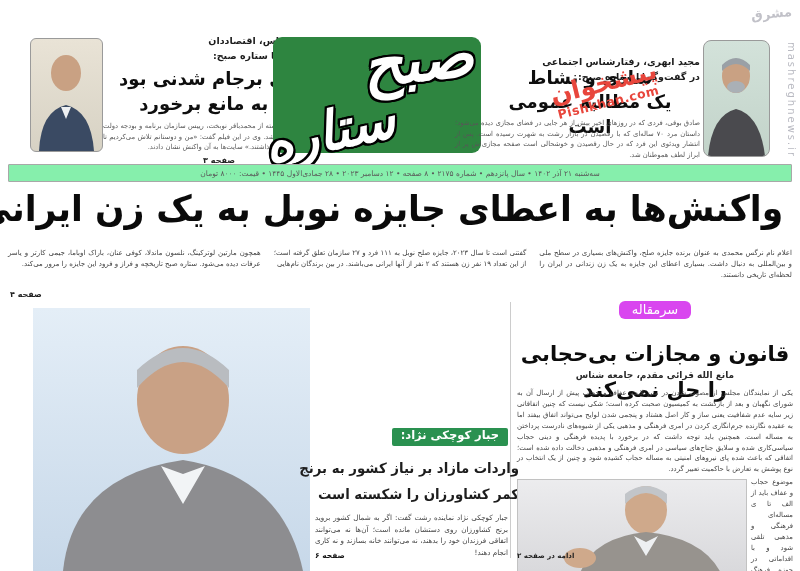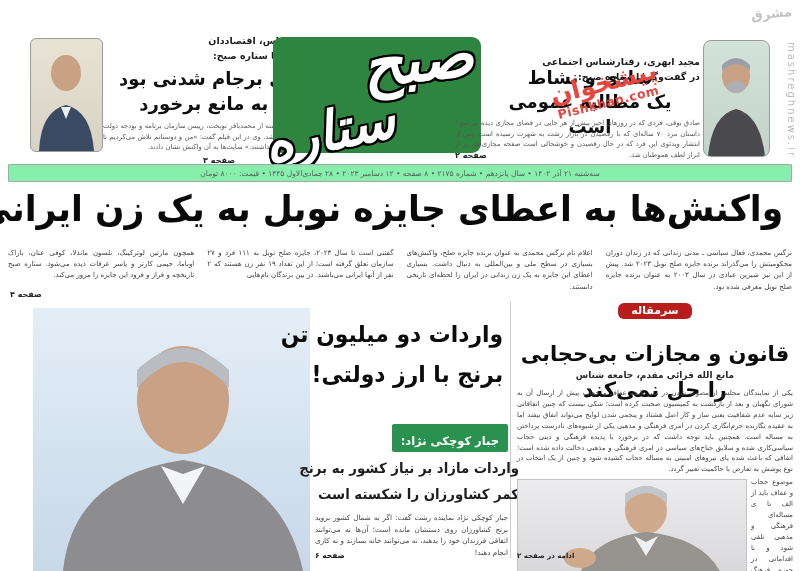--- a/index.html
+++ b/index.html
@@ -43,28 +43,28 @@
   .lead .col{flex:1;font-size:7px;line-height:1.6;text-align:justify;color:#3d3d3d;}
   .lead-pref{left:10px;top:290px;text-align:right;}
 
   
   .vdiv{left:510px;top:302px;width:1px;height:256px;background:#cccccc;}
 
   .rice-photo{left:33px;top:308px;width:277px;height:263px;background:linear-gradient(#e4eef7,#c7d8e9);}
   .rice-hl{left:312px;top:314px;width:196px;text-align:center;}
   .rice-hl span{display:block;font-size:23px;font-weight:800;line-height:40px;white-space:nowrap;transform:scaleX(.95);color:#0c0c0c;}
   .speaker-wrap{left:312px;top:424px;width:196px;text-align:right;}
-  .speaker{display:inline-block;background:#2a9150;color:#fff;font-size:11.5px;font-weight:700;padding:10px 9px 4px;border-radius:2px;}
+  .speaker{display:inline-block;background:#2a9150;color:#fff;font-size:11.5px;font-weight:700;padding:0 9px 4px;border-radius:2px;}
   .rice-sub{left:324px;top:455px;width:200px;text-align:center;}
   .rice-sub span{display:block;font-size:14px;font-weight:700;line-height:26px;white-space:nowrap;transform:scaleX(.95);color:#1d1d1d;}
   .rice-body{left:315px;top:512px;width:193px;font-size:7.2px;line-height:1.6;text-align:justify;color:#444;}
   .rice-pref{left:315px;top:551px;width:193px;text-align:left;font-size:7.5px;font-weight:700;}
 
   .ed-badge-row{left:515px;top:299px;width:280px;text-align:center;}
-  .ed-badge{display:inline-block;background:#b91c1c;color:#fff;font-size:11px;font-weight:700;padding:1.5px 13px 2px;border-radius:6px;}
+  .ed-badge{display:inline-block;background:#d946ef;color:#fff;font-size:13px;font-weight:400;padding:1.5px 13px 2px;border-radius:6px;}
   .ed-hl{left:515px;top:312px;width:280px;text-align:center;font-size:21px;font-weight:800;line-height:36px;color:#0c0c0c;letter-spacing:-0.3px;margin-top:24px;}
   .ed-byline{left:515px;top:370px;width:280px;text-align:center;font-size:9px;font-weight:700;color:#2a2a2a;}
   .ed-body{left:517px;top:388px;width:276px;font-size:6.9px;line-height:1.58;text-align:justify;color:#434343;}
   .ed-body p{margin:0 0 2px 0;}
   .ed-photo{float:left;width:228px;height:100px;margin:2px 4px 1px 0;background:linear-gradient(#ececee,#d7d7da);
             border:1px solid #c2c2c2;overflow:hidden;}
   .ed-cont{left:517px;top:552px;font-size:7px;font-weight:700;color:#222;}
 
   svg{display:block;}
 </style>
@@ -106,57 +106,51 @@
 
   <div class="abs" style="left:520px;top:33px;width:180px;margin-top:21px;">
     <div class="kicker">مجید ابهری، رفتارشناس اجتماعی</div>
     <div class="kicker">در گفت‌وگو با ستاره صبح:</div>
   </div>
   <div class="abs teaser-hl" style="left:500px;top:66px;width:180px;">
     <div>شادی و نشاط</div>
     <div>یک مطالبه عمومی است</div>
   </div>
   <div class="abs excerpt" style="left:455px;top:118px;width:245px;">صادق بوقی، فردی که در روزهای اخیر بیش از هر جایی در فضای مجازی دیده می‌شود؛ داستان مرد ۷۰ ساله‌ای که با رقصیدن در بازار رشت به شهرت رسیده است. پس از انتشار ویدئوی این فرد که در حال رقصیدن و خوشحالی است صفحه مجازی‌اش پر از ابراز لطف هموطنان شد.</div>
-  <div class="abs pref" style="left:455px;top:151px;width:245px;text-align:left;">صفحه ۲</div>
   <div class="abs photo-frame" style="left:703px;top:40px;width:65px;height:115px;border-radius:8px;background:linear-gradient(#d3e2da,#c2d3c9);">
     <svg viewBox="0 0 65 115" width="65" height="115">
       <ellipse cx="32" cy="35" rx="14" ry="17" fill="#c9a183"></ellipse>
       <path d="M18 30 Q32 16 46 30 L46 24 Q32 10 18 24 Z" fill="#9aa0a6"></path>
       <ellipse cx="32" cy="46" rx="9" ry="6" fill="#aab0b6"></ellipse>
       <path d="M4 115 Q8 74 32 68 Q56 74 61 115 Z" fill="#4a4a4e"></path>
     </svg>
   </div>
 
   <div class="abs dateline">سه‌شنبه ۲۱ آذر ۱۴۰۲ • سال پانزدهم • شماره ۲۱۷۵ • ۸ صفحه • ۱۲ دسامبر ۲۰۲۳ • ۲۸ جمادی‌الاول ۱۴۴۵ • قیمت: ۸۰۰۰ تومان</div>
 
   <div class="abs main-hl">
     <span>واکنش‌ها به اعطای جایزه نوبل به یک زن ایرانی</span>
   </div>
 
   <div class="abs lead">
-    <div class="col">نرگس محمدی، فعال سیاسی ـ مدنی زندانی که در زندان دوران محکومیتش را می‌گذراند برنده جایزه صلح نوبل ۲۰۲۳ شد. پیش از این نیز شیرین عبادی در سال ۲۰۰۳ به عنوان برنده جایزه صلح نوبل معرفی شده بود.</div>
     <div class="col">اعلام نام نرگس محمدی به عنوان برنده جایزه صلح، واکنش‌های بسیاری در سطح ملی و بین‌المللی به دنبال داشت. بسیاری اعطای این جایزه به یک زن زندانی در ایران را لحظه‌ای تاریخی دانستند.</div>
     <div class="col">گفتنی است تا سال ۲۰۲۳، جایزه صلح نوبل به ۱۱۱ فرد و ۲۷ سازمان تعلق گرفته است؛ از این تعداد ۱۹ نفر زن هستند که ۲ نفر از آنها ایرانی می‌باشند. در بین برندگان نام‌هایی</div>
     <div class="col">همچون مارتین لوترکینگ، نلسون ماندلا، کوفی عنان، باراک اوباما، جیمی کارتر و یاسر عرفات دیده می‌شود. ستاره صبح تاریخچه و فراز و فرود این جایزه را مرور می‌کند.</div>
   </div>
   <div class="abs pref lead-pref">صفحه ۴</div>
 
   <div class="abs vdiv"></div>
 
   <div class="abs rice-photo">
     <svg viewBox="0 0 277 263" width="277" height="263">
       <ellipse cx="150" cy="92" rx="46" ry="54" fill="#c9a185"></ellipse>
       <path d="M104 80 Q150 28 196 80 L196 62 Q150 18 104 62 Z" fill="#b9bcc0"></path>
       <path d="M30 263 Q40 168 150 152 Q250 168 270 263 Z" fill="#8d8d90"></path>
       <path d="M128 158 L150 196 L172 158 L150 166 Z" fill="#f2f4f6"></path>
     </svg>
-  </div>
-  <div class="abs rice-hl">
-    <span>واردات دو میلیون تن</span>
-    <span>برنج با ارز دولتی!</span>
   </div>
   <div class="abs speaker-wrap">
     <span class="speaker">جبار کوچکی نژاد:</span>
   </div>
   <div class="abs rice-sub">
     <span>واردات مازاد بر نیاز کشور به برنج</span>
     <span>کمر کشاورزان را شکسته است</span>
   </div>
   <div class="abs rice-body">جبار کوچکی نژاد نماینده رشت گفت: اگر به شمال کشور بروید برنج کشاورزان روی دستشان مانده است؛ آن‌ها نه می‌توانند اتفاقی فرزندان خود را بدهند، نه می‌توانند خانه بسازند و نه کاری انجام دهند!</div>
   <div class="abs rice-pref">صفحه ۶</div>

